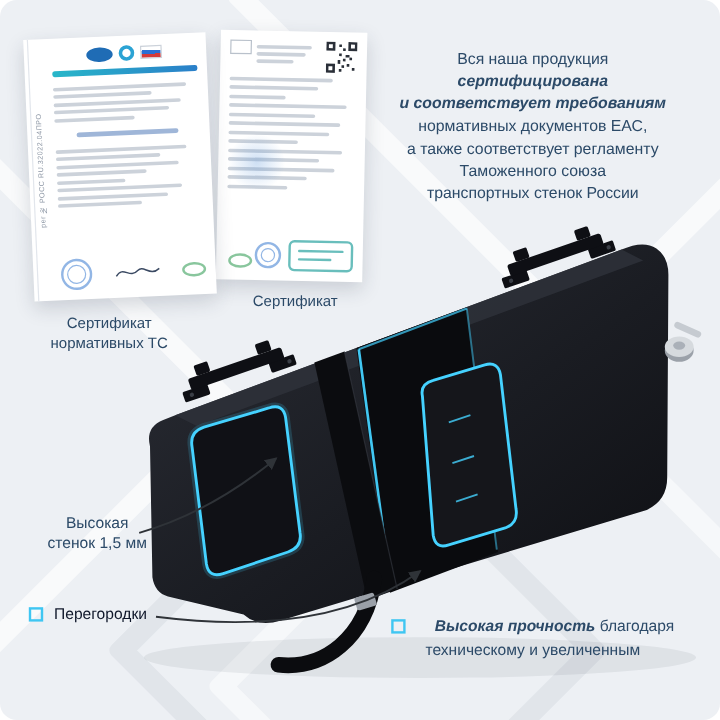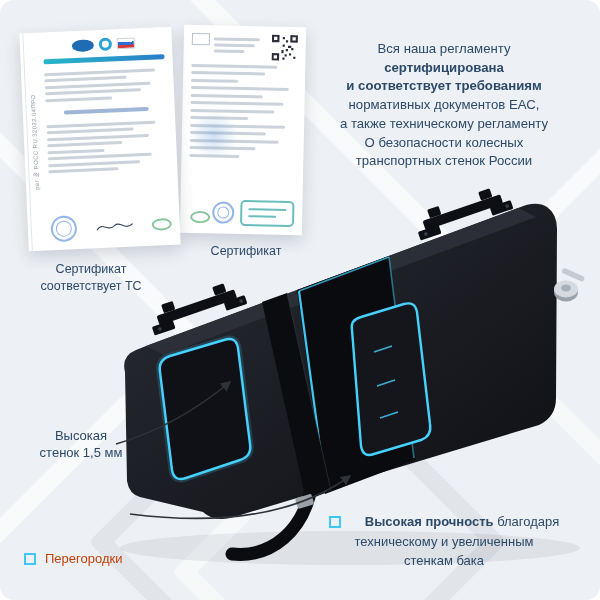--- a/index.html
+++ b/index.html
@@ -52,26 +52,26 @@
   .stamp-teal::before{top:6px;} .stamp-teal::after{top:13px;right:16px;}
   .stamp-green2{position:absolute;left:10px;bottom:10px;}
 
   
   .cert-caption{position:absolute;z-index:4;color:#2c4a68;font-size:12.5px;font-weight:500;text-align:center;line-height:1.35;}
   #caption1{left:6px;top:261px;width:170px;}
   #caption2{left:166px;top:243px;width:160px;}
 
   .headline{position:absolute;z-index:4;left:310px;top:40px;width:268px;text-align:center;
         color:#2c4a68;font-size:13.2px;line-height:1.42;}
-  .b{font-weight:700;}
+  .b{font-weight:700;font-style:italic;}
 
   .co-thickness{position:absolute;z-index:4;left:28px;top:428px;width:106px;text-align:center;
         color:#2c4a68;font-size:13px;line-height:1.3;}
   .co-baffles{position:absolute;z-index:4;left:24px;top:504px;display:flex;align-items:center;gap:9px;
-        color:#c2410c;font-size:13px;margin-top:47px;}
+        color:#0f172a;font-size:13px;}
   .sq{width:8px;height:8px;border:2px solid #3fc6f2;flex:none;display:inline-block;box-sizing:content-box;}
 
   .strength{position:absolute;z-index:4;left:298px;top:512px;width:292px;text-align:center;
         color:#2c4a68;font-size:13px;line-height:1.5;}
   .strength .row1{display:flex;justify-content:center;align-items:center;gap:24px;}
 </style>
 </head>
 <body>
 
 <div class="page">
@@ -225,48 +225,47 @@
     <div class="watermark"></div>
     <span class="stamp-green stamp-green2"></span>
     <div class="cert2-stamps">
       <span class="stamp-blue small"></span>
       <span class="stamp-teal"></span>
     </div>
   </div>
 
   <div class="cert-caption" id="caption1">
     <div>Сертификат</div>
-    <div>соответствует ТС</div>
+    <div>нормативных ТС</div>
   </div>
   <div class="cert-caption" id="caption2">
     <div>Сертификат</div>
   </div>
 
   <div class="headline">
-    <div>Вся наша регламенту</div>
+    <div>Вся наша продукция</div>
     <div class="b">сертифицирована</div>
     <div class="b">и соответствует требованиям</div>
     <div>нормативных документов ЕАС,</div>
-    <div>а также техническому регламенту</div>
-    <div>О безопасности колесных</div>
+    <div>а также соответствует регламенту</div>
+    <div>Таможенного союза</div>
     <div>транспортных стенок России</div>
   </div>
 
   <div class="co-thickness">
     <div>Высокая</div>
     <div>стенок 1,5 мм</div>
   </div>
 
   <div class="co-baffles">
     <span class="sq"></span>
     <span>Перегородки</span>
   </div>
 
   <div class="strength">
     <div class="row1">
       <span class="sq"></span>
       <span><b class="b">Высокая прочность</b><span> благодаря</span></span>
     </div>
     <div>техническому и увеличенным</div>
-    <div>стенкам бака</div>
   </div>
 
 </div>
 
 </body></html>

